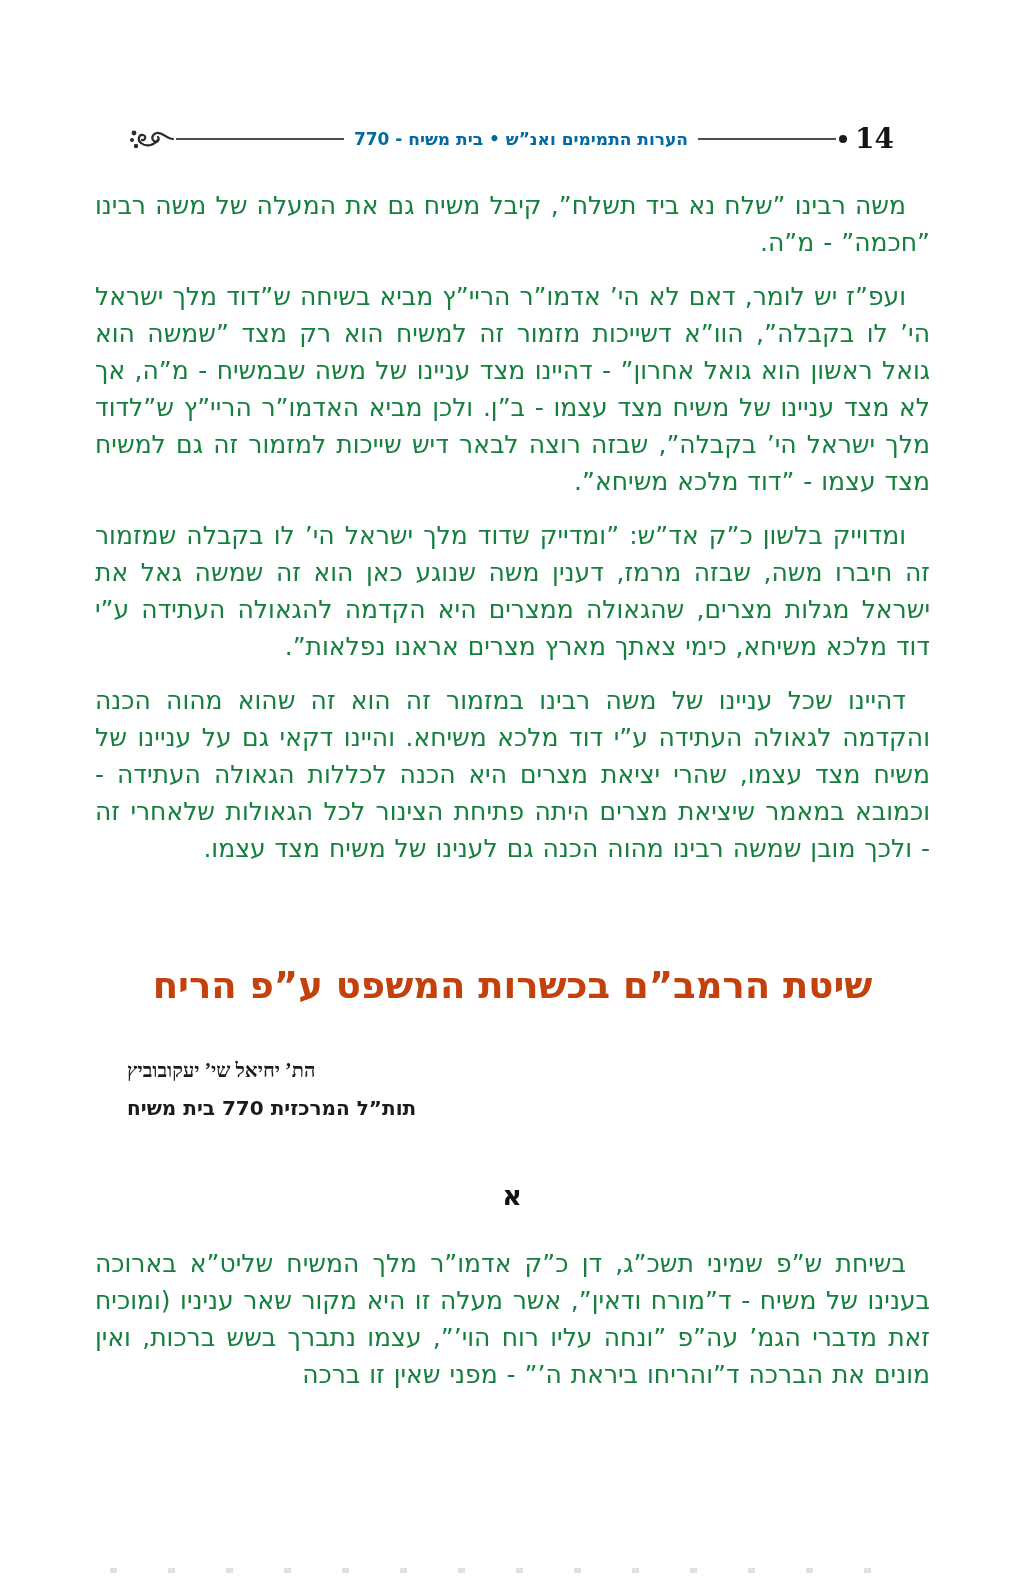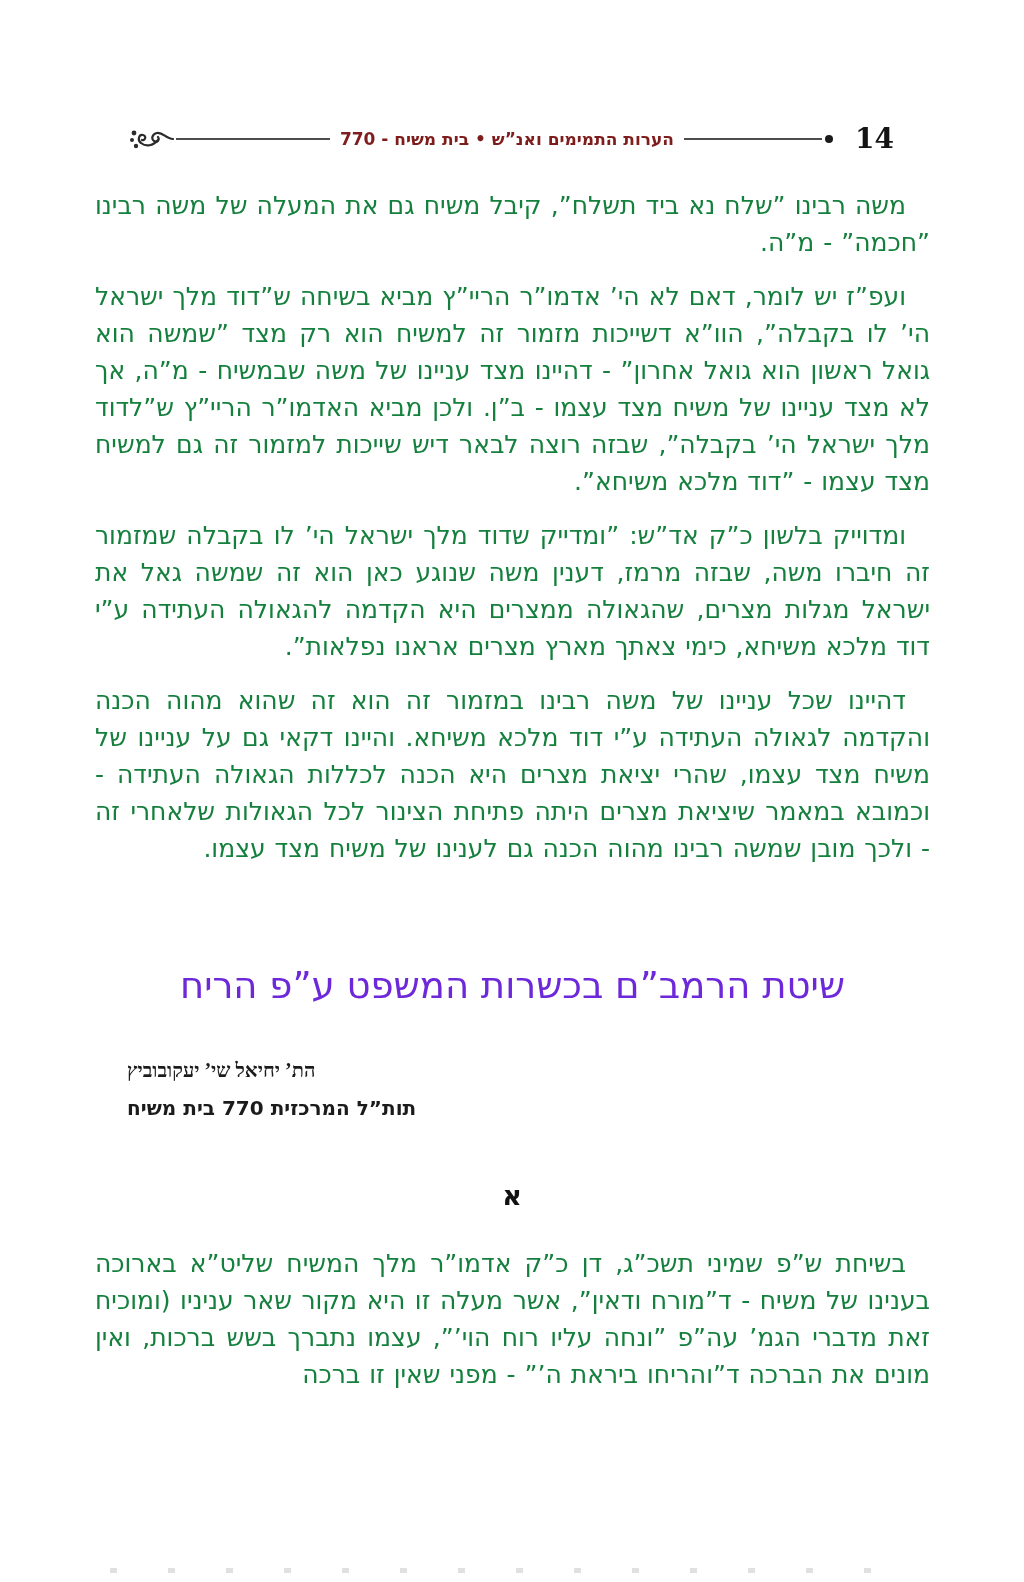--- a/index.html
+++ b/index.html
@@ -27,38 +27,38 @@
   .flourish { flex: 0 0 auto; display: block; margin-right: 2px; }
   .rule { height: 2px; background: #4d4d4d; }
   .rule-left  { flex: 1 1 auto; }
   .rule-right { flex: 0 0 138px; }
   .header-title {
     flex: 0 0 auto;
     direction: rtl;
     white-space: nowrap;
     font-size: 17px;
     font-weight: bold;
-    color: #7f1d1d;
+    color: #0369a1;
     margin: 0 10px;
   }
   .header-dot {
     flex: 0 0 auto;
     width: 8px; height: 8px;
     border-radius: 50%;
     background: #1a1a1a;
     margin-left: 3px;
   }
   .page-number {
     flex: 0 0 auto;
     font-family: "DejaVu Serif", serif;
     font-size: 28px;
     font-weight: bold;
     line-height: 1;
     color: #141414;
-    margin-left: 22px;
+    margin-left: 8px;
   }
 
   
   .body-text {
     direction: rtl;
     font-size: 25px;
     line-height: 37px;
     color: #15803d;
   }
   .body-text p {
@@ -81,22 +81,22 @@
   }
 
   
   .article-title {
     position: absolute;
     top: 960px; left: 95px; right: 94px;
     direction: rtl;
     text-align: center;
     font-size: 37px;
     line-height: 52px;
-    font-weight: normal;
-    color: #6d28d9;
+    font-weight: bold;
+    color: #c2410c;
   }
   .author-block {
     position: absolute;
     top: 1051px; left: 127px;
     direction: rtl;
     text-align: left;
     font-size: 20px;
     line-height: 38px;
     color: #1b1b1b;
   }

